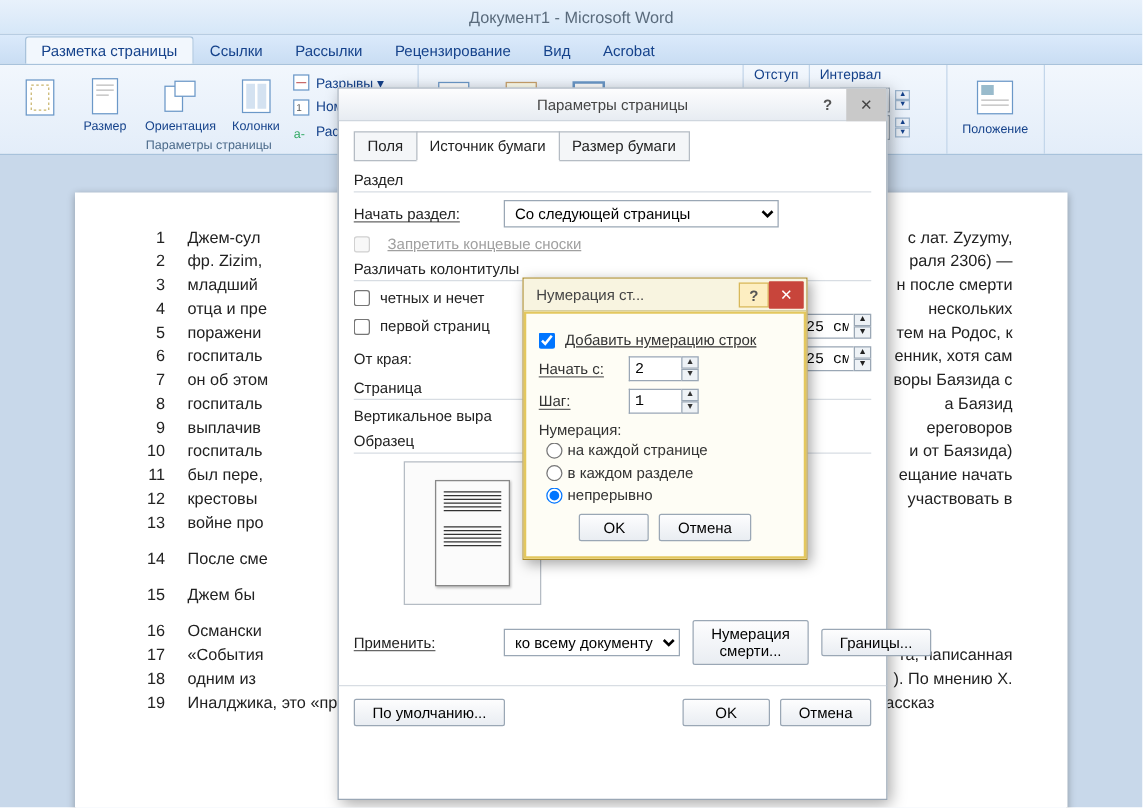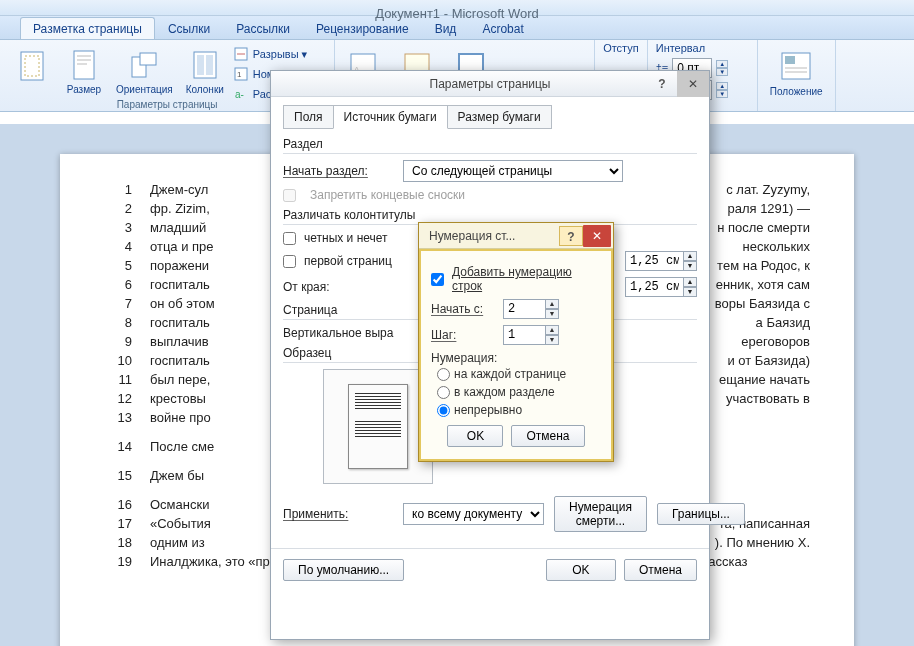--- a/index.html
+++ b/index.html
@@ -1,18 +1,18 @@
 <!DOCTYPE html>
 <html><head>
 <meta charset="utf-8">
 <style>
 * { box-sizing: border-box; margin: 0; padding: 0; font-family: "Segoe UI", Tahoma, sans-serif; }
 body { width: 914px; height: 646px; overflow: hidden; background: #fff; font-size: 12px; color: #333; position: relative; }
 
-.titlebar { height: 16px; background: linear-gradient(#e8f1fb,#d6e7f8); text-align: center; line-height: 28px; font-size: 13px; color: #5a6b7c; border-bottom: 1px solid #b8cde2; }
+.titlebar { height: 28px; background: linear-gradient(#e8f1fb,#d6e7f8); text-align: center; line-height: 28px; font-size: 13px; color: #5a6b7c; border-bottom: 1px solid #b8cde2; }
 
 .ribbon-tabs { height: 24px; background: linear-gradient(#dbeafb,#c9ddf3); display: flex; align-items: flex-end; padding-left: 20px; border-bottom: 1px solid #a8c2db; }
 .ribbon-tab { padding: 4px 12px 3px; font-size: 12px; color: #15428b; cursor: pointer; border: 1px solid transparent; border-bottom: none; }
 .ribbon-tab.active { background: #f2f7fd; border-color: #a8c2db; border-radius: 3px 3px 0 0; }
 
 .ribbon { height: 72px; background: linear-gradient(#f2f7fd,#e3edf9); border-bottom: 1px solid #a8c2db; display: flex; position: relative; }
 .ribbon-group { border-right: 1px solid #c3d6ea; padding: 4px 8px 2px; display: flex; flex-direction: column; position: relative; height: 100%; }
 .ribbon-group-label { position: absolute; bottom: 1px; left: 0; right: 0; text-align: center; font-size: 10px; color: #4b6a8a; }
 .ribbon-icon-big { width: 40px; height: 40px; display: flex; align-items: center; justify-content: center; }
 .ribbon-btn-big { display: flex; flex-direction: column; align-items: center; font-size: 10px; color: #15428b; padding: 2px 4px; cursor: pointer; }
@@ -43,30 +43,30 @@
 .field-row label { min-width: 110px; }
 .field-row label.u { text-decoration: underline; text-decoration-color: #666; text-underline-offset: 2px; }
 .sec-title { margin-top: 6px; margin-bottom: 4px; font-size: 12px; color: #222; padding-bottom: 2px; border-bottom: 1px solid #d8dde3; }
 select, input[type=text] { border: 1px solid #9aa7b5; padding: 2px 4px; font-size: 12px; background: #fff; }
 input[type=text].num { width: 58px; }
 .spin-wrap { display: inline-flex; }
 .spin-wrap input { border-right: none; font-family: Liberation Mono, monospace; }
 .spin-wrap .spin { display: flex; flex-direction: column; }
 .spin-wrap .spin span { width: 14px; height: 10px; border: 1px solid #9aa7b5; background: #eef2f6; font-size: 7px; line-height: 8px; text-align: center; cursor: pointer; }
 input[type=checkbox] { margin-right: 4px; vertical-align: middle; }
-.disabled { color: #a0a0a0; }
+.disabled { color: #a0a0a0; text-decoration: underline; }
 .sample-box { width: 110px; height: 115px; border: 1px solid #b5bcc4; background: #fbfbfb; display: flex; align-items: center; justify-content: center; margin: 6px 0 12px 40px; }
 .sample-page { width: 60px; height: 85px; border: 1px solid #888; box-shadow: 1px 1px 2px #bbb; padding: 8px 6px; display: flex; flex-direction: column; gap: 2px; }
 .sample-page div { height: 1px; background: #333; }
 .dlg-btns { display: flex; justify-content: flex-end; gap: 8px; padding: 10px 12px; border-top: 1px solid #d8dde3; }
 .dlg-btns.left-too { justify-content: space-between; }
 button.btn { border: 1px solid #9aa7b5; background: linear-gradient(#fdfdfe,#e9edf2); padding: 3px 14px; font-size: 12px; cursor: pointer; border-radius: 2px; }
 
 
-.dlg-lines { top: 222px; left: 418px; width: 196px; background: #fff; border: 1px solid #aa8a2a; box-shadow: 3px 3px 10px rgba(0,0,0,.35); }
+.dlg-lines { top: 222px; left: 418px; width: 228px; background: #fff; border: 1px solid #aa8a2a; box-shadow: 3px 3px 10px rgba(0,0,0,.35); }
 .dlg-lines .dlg-title { background: #f8f4e0; justify-content: flex-start; padding-left: 10px; border-bottom: 1px solid #d7cfa0; }
 .dlg-lines .dlg-title .help { right: 30px; background: #fdeec1; width: 24px; height: 20px; line-height: 20px; border: 1px solid #d7b85b; }
 .dlg-lines .dlg-title .close { background: #c8453b; color: #fff; width: 28px; height: 22px; top: 2px; right: 2px; border-radius: 1px; }
 .dlg-lines-body { border: 2px solid #e3c75e; margin: 0; padding: 8px 10px 10px; background: #fefdf5; }
 .dlg-lines .field-row label { min-width: 62px; font-size: 12px; }
 .dlg-lines .radio-col { display: flex; flex-direction: column; gap: 4px; margin-left: 6px; margin-top: 2px; }
 .dlg-lines .radio-col label { display: flex; align-items: center; gap: 4px; font-size: 12px; }
 .dlg-lines .dlg-btns { justify-content: center; border-top: none; padding: 8px 0 2px; }
 </style>
 </head>
@@ -217,21 +217,21 @@
         <div class="doc-line" style="margin-top: 0px;">
           <span class="ln">1</span>
           <span class="tx">Джем-сул</span>
           <span style="flex:1"></span>
           <span class="tx">с лат. Zyzymy,</span>
         </div>
         <div class="doc-line" style="margin-top: 0px;">
           <span class="ln">2</span>
           <span class="tx">фр. Zizim,</span>
           <span style="flex:1"></span>
-          <span class="tx">раля 1291)  —</span>
+          <span class="tx">раля 2306)  —</span>
         </div>
         <div class="doc-line" style="margin-top: 0px;">
           <span class="ln">3</span>
           <span class="tx">младший</span>
           <span style="flex:1"></span>
           <span class="tx">н после смерти</span>
         </div>
         <div class="doc-line" style="margin-top: 0px;">
           <span class="ln">4</span>
           <span class="tx">отца и пре</span>

